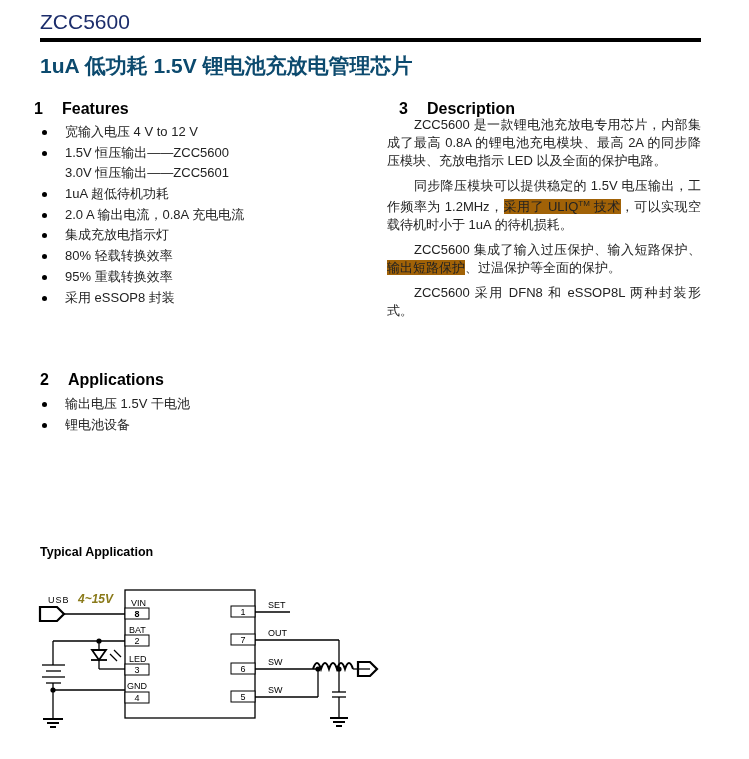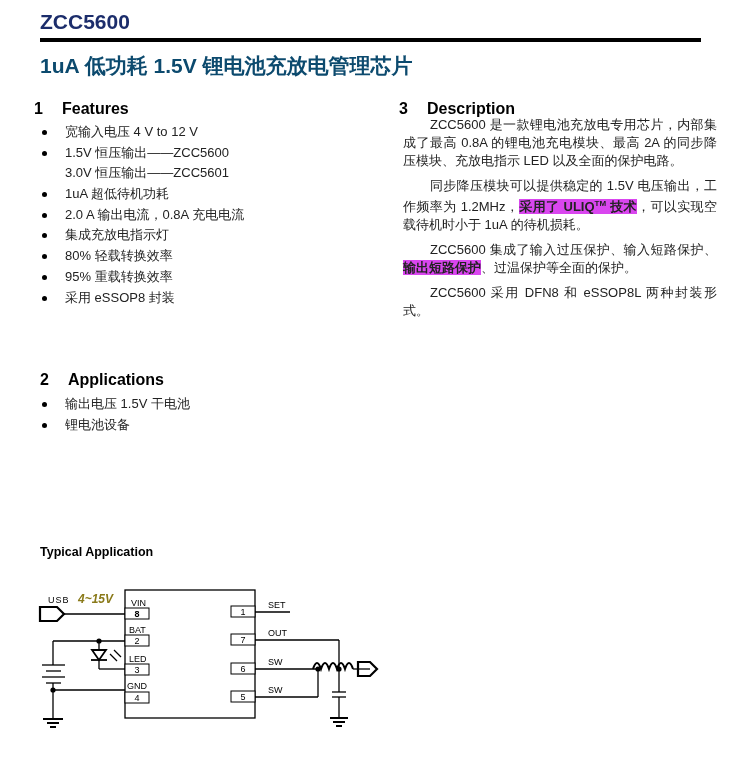--- a/index.html
+++ b/index.html
@@ -1,32 +1,32 @@
 <!DOCTYPE html>
 <html><head>
   <meta charset="utf-8">
   <style>
     html, body { margin: 0; padding: 0; background: #ffffff; }
     body { width: 749px; height: 759px; position: relative; overflow: hidden;
            font-family: "Liberation Sans", "DejaVu Sans", sans-serif; color: #111; }
-    .doc-title { position: absolute; left: 40px; top: 10px; font-size: 21px; font-weight: bold;
+    .doc-title { position: absolute; left: 40px; top: 10px; font-size: 21px; font-weight: normal;
                  color: #1c2d6b; letter-spacing: 0px; }
     .title-rule { position: absolute; left: 40px; top: 38px; width: 661px; height: 4px; background: #000; }
     .subtitle { position: absolute; left: 40px; top: 52px; font-size: 21px; font-weight: bold; color: #0c4a6e; }
 
     .section-head { position: absolute; font-size: 16px; font-weight: bold; color: #000; }
     .section-head .num { display: inline-block; width: 28px; }
 
     .bullet-list { position: absolute; margin: 0; padding: 0; list-style: none; font-size: 13px; color: #222; }
     .bullet-list li { position: relative; padding-left: 25px; height: 20.7px; line-height: 20.7px; white-space: nowrap; }
     .bullet-list li .dot { position: absolute; left: 2px; top: 8px; width: 5px; height: 5px; border-radius: 50%; background: #000; }
 
-    .desc { position: absolute; left: 387px; top: 116px; width: 314px; font-size: 13px; color: #222; margin-left: 16px; }
+    .desc { position: absolute; left: 387px; top: 116px; width: 314px; font-size: 13px; color: #222; }
     .desc p { margin: 0 0 7px 0; line-height: 18px; text-indent: 27px; text-align: justify; }
-    .hl { background: #d946ef; font-weight: bold; }
+    .hl { background: #a16207; }
     sup { font-size: 8px; }
 
     .typ-label { position: absolute; left: 40px; top: 545px; font-size: 12.5px; font-weight: bold; color: #000; }
 
     .schematic { position: absolute; left: 30px; top: 580px; }
     .schematic text { font-family: "Liberation Sans", "DejaVu Sans", sans-serif; }
   </style>
 </head>
 <body>
 

